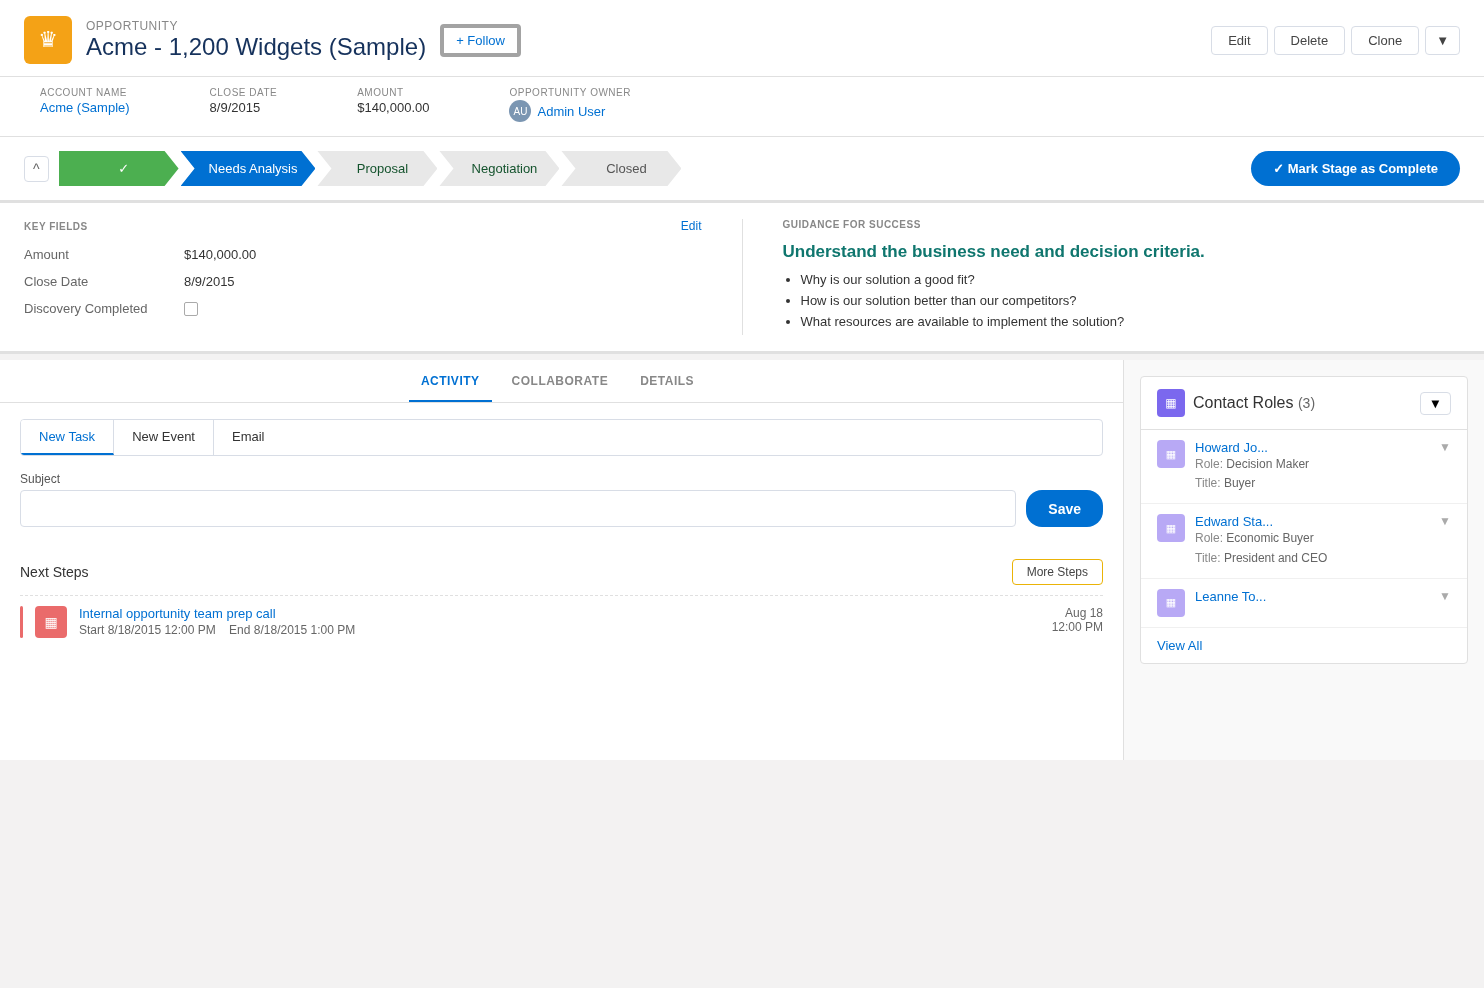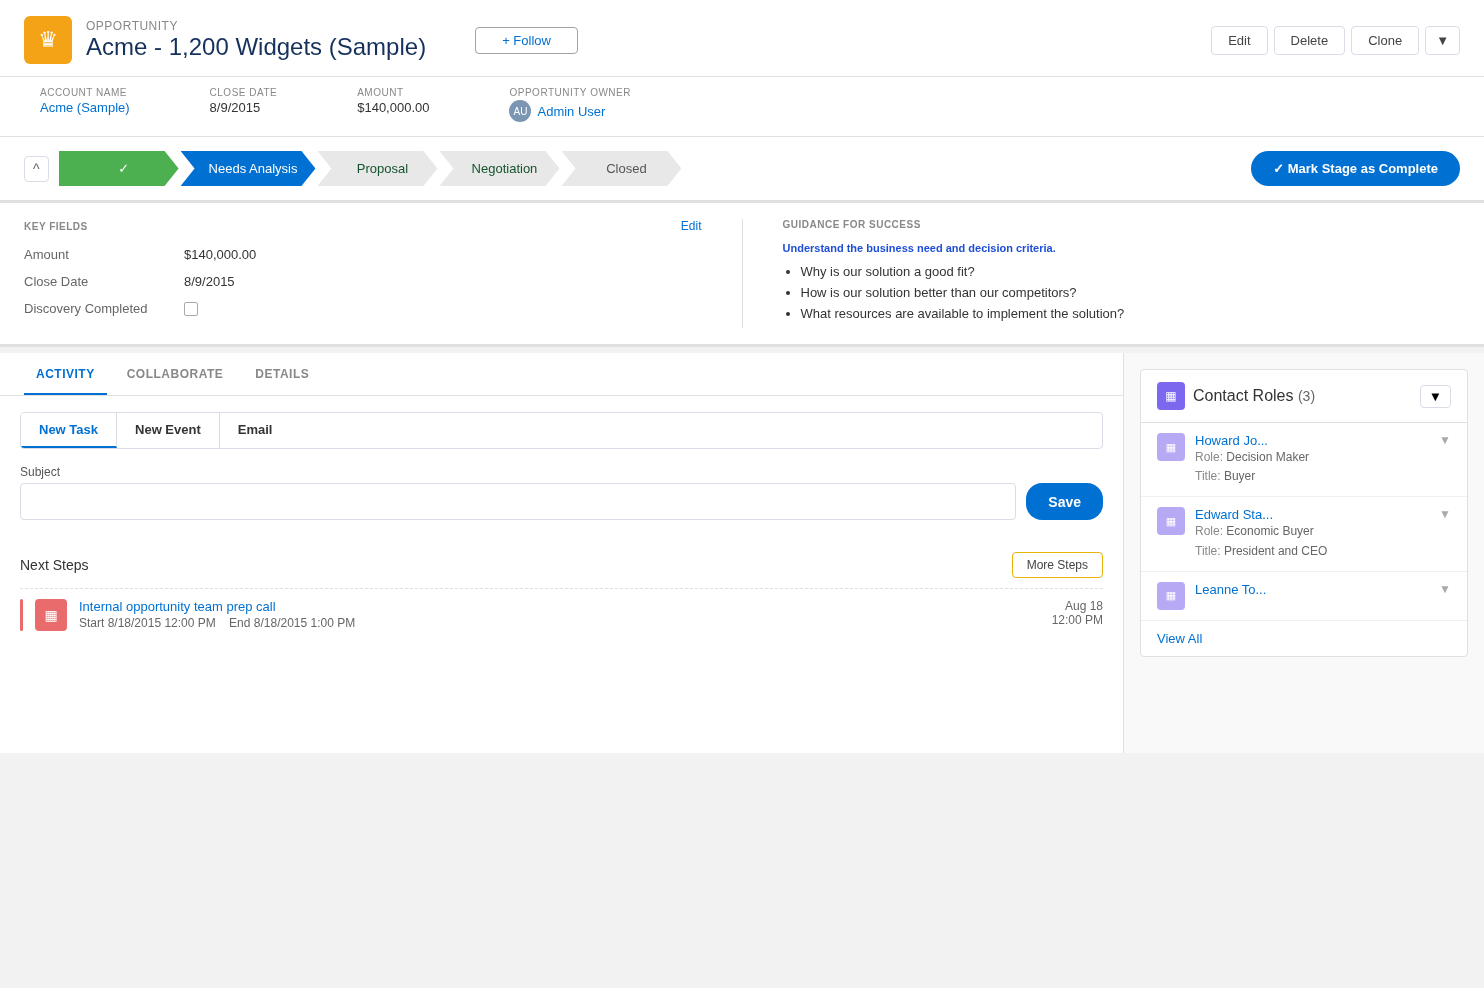--- a/index.html
+++ b/index.html
@@ -18,28 +18,27 @@
     .opp-icon {
       width: 48px; height: 48px;
       background: #f4a216;
       border-radius: 6px;
       display: flex; align-items: center; justify-content: center;
       color: #fff; font-size: 22px;
     }
     .header-title-block .opp-label { font-size: 12px; color: #888; text-transform: uppercase; letter-spacing: 0.5px; }
     .header-title-block h1 { font-size: 24px; font-weight: 300; color: #16325c; }
     .follow-btn {
-      border: 1px solid #a3a3a3;
+      border: 4px solid #a3a3a3;
       color: #0070d2;
       background: #fff;
       border-radius: 4px;
-      padding: 5px 26px;
-      font-size: 13px;
-      cursor: pointer;
-      margin-left: 35px;
+      padding: 5px 12px;
+      font-size: 13px;
+      cursor: pointer;
     }
     .header-actions { display: flex; gap: 6px; align-items: center; }
     .action-btn {
       border: 1px solid #d8dde6;
       background: #fff;
       color: #444;
       border-radius: 4px;
       padding: 6px 16px;
       font-size: 13px;
       cursor: pointer;
@@ -140,42 +139,43 @@
     .key-fields-header .section-label { font-size: 10px; text-transform: uppercase; letter-spacing: 0.5px; color: #888; font-weight: 600; }
     .edit-link { color: #0070d2; font-size: 12px; cursor: pointer; }
     .field-row { display: flex; align-items: center; margin-bottom: 12px; }
     .field-label { color: #666; font-size: 13px; width: 160px; }
     .field-value { color: #333; font-size: 13px; }
     .checkbox-field { display: flex; align-items: center; gap: 8px; }
     .checkbox-sq { width: 14px; height: 14px; border: 1px solid #aaa; border-radius: 2px; background: #fff; }
 
     .guidance { flex: 1; padding-left: 40px; }
     .guidance .section-label { font-size: 10px; text-transform: uppercase; letter-spacing: 0.5px; color: #888; font-weight: 600; margin-bottom: 12px; }
-    .guidance-title { font-weight: 700; font-size: 11px; margin-bottom: 10px; color: #1d4ed8; }
+    .guidance-title { font-weight: 700; font-size: 17px; margin-bottom: 10px; color: #0f766e; }
     .guidance ul { padding-left: 18px; margin-top: 7px; }
     .guidance ul li { margin-bottom: 6px; color: #333; font-size: 13px; }
 
     
     .bottom-section {
       display: flex;
       gap: 0;
       padding: 0 0 0 0;
     }
 
     
     .activity-panel {
       flex: 1;
       background: #fff;
       border-right: 1px solid #e0e0e0;
       min-height: 400px;
     }
     .tab-bar {
       display: flex;
       border-bottom: 1px solid #e0e0e0;
-      padding: 0 24px;
+      padding: 0 16px;
+      justify-content: center;
     }
     .tab-item {
       padding: 14px 12px 12px;
       font-size: 12px;
       font-weight: 600;
       text-transform: uppercase;
       letter-spacing: 0.5px;
       color: #888;
       cursor: pointer;
       border-bottom: 2px solid transparent;
@@ -190,21 +190,20 @@
       margin: 16px 20px 0;
       overflow: hidden;
     }
     .task-tab {
       padding: 9px 18px;
       font-size: 13px;
       cursor: pointer;
       background: #fff;
       color: #333;
       border-right: 1px solid #d8dde6;
-      font-weight: bold;
     }
     .task-tab:last-child { border-right: none; }
     .task-tab.active { background: #fff; color: #0070d2; border-bottom: 2px solid #0070d2; }
 
     .task-form {
       margin: 16px 20px;
     }
     .form-label { font-size: 12px; color: #555; margin-bottom: 4px; }
     .subject-row { display: flex; gap: 10px; align-items: stretch; }
     .subject-input {

